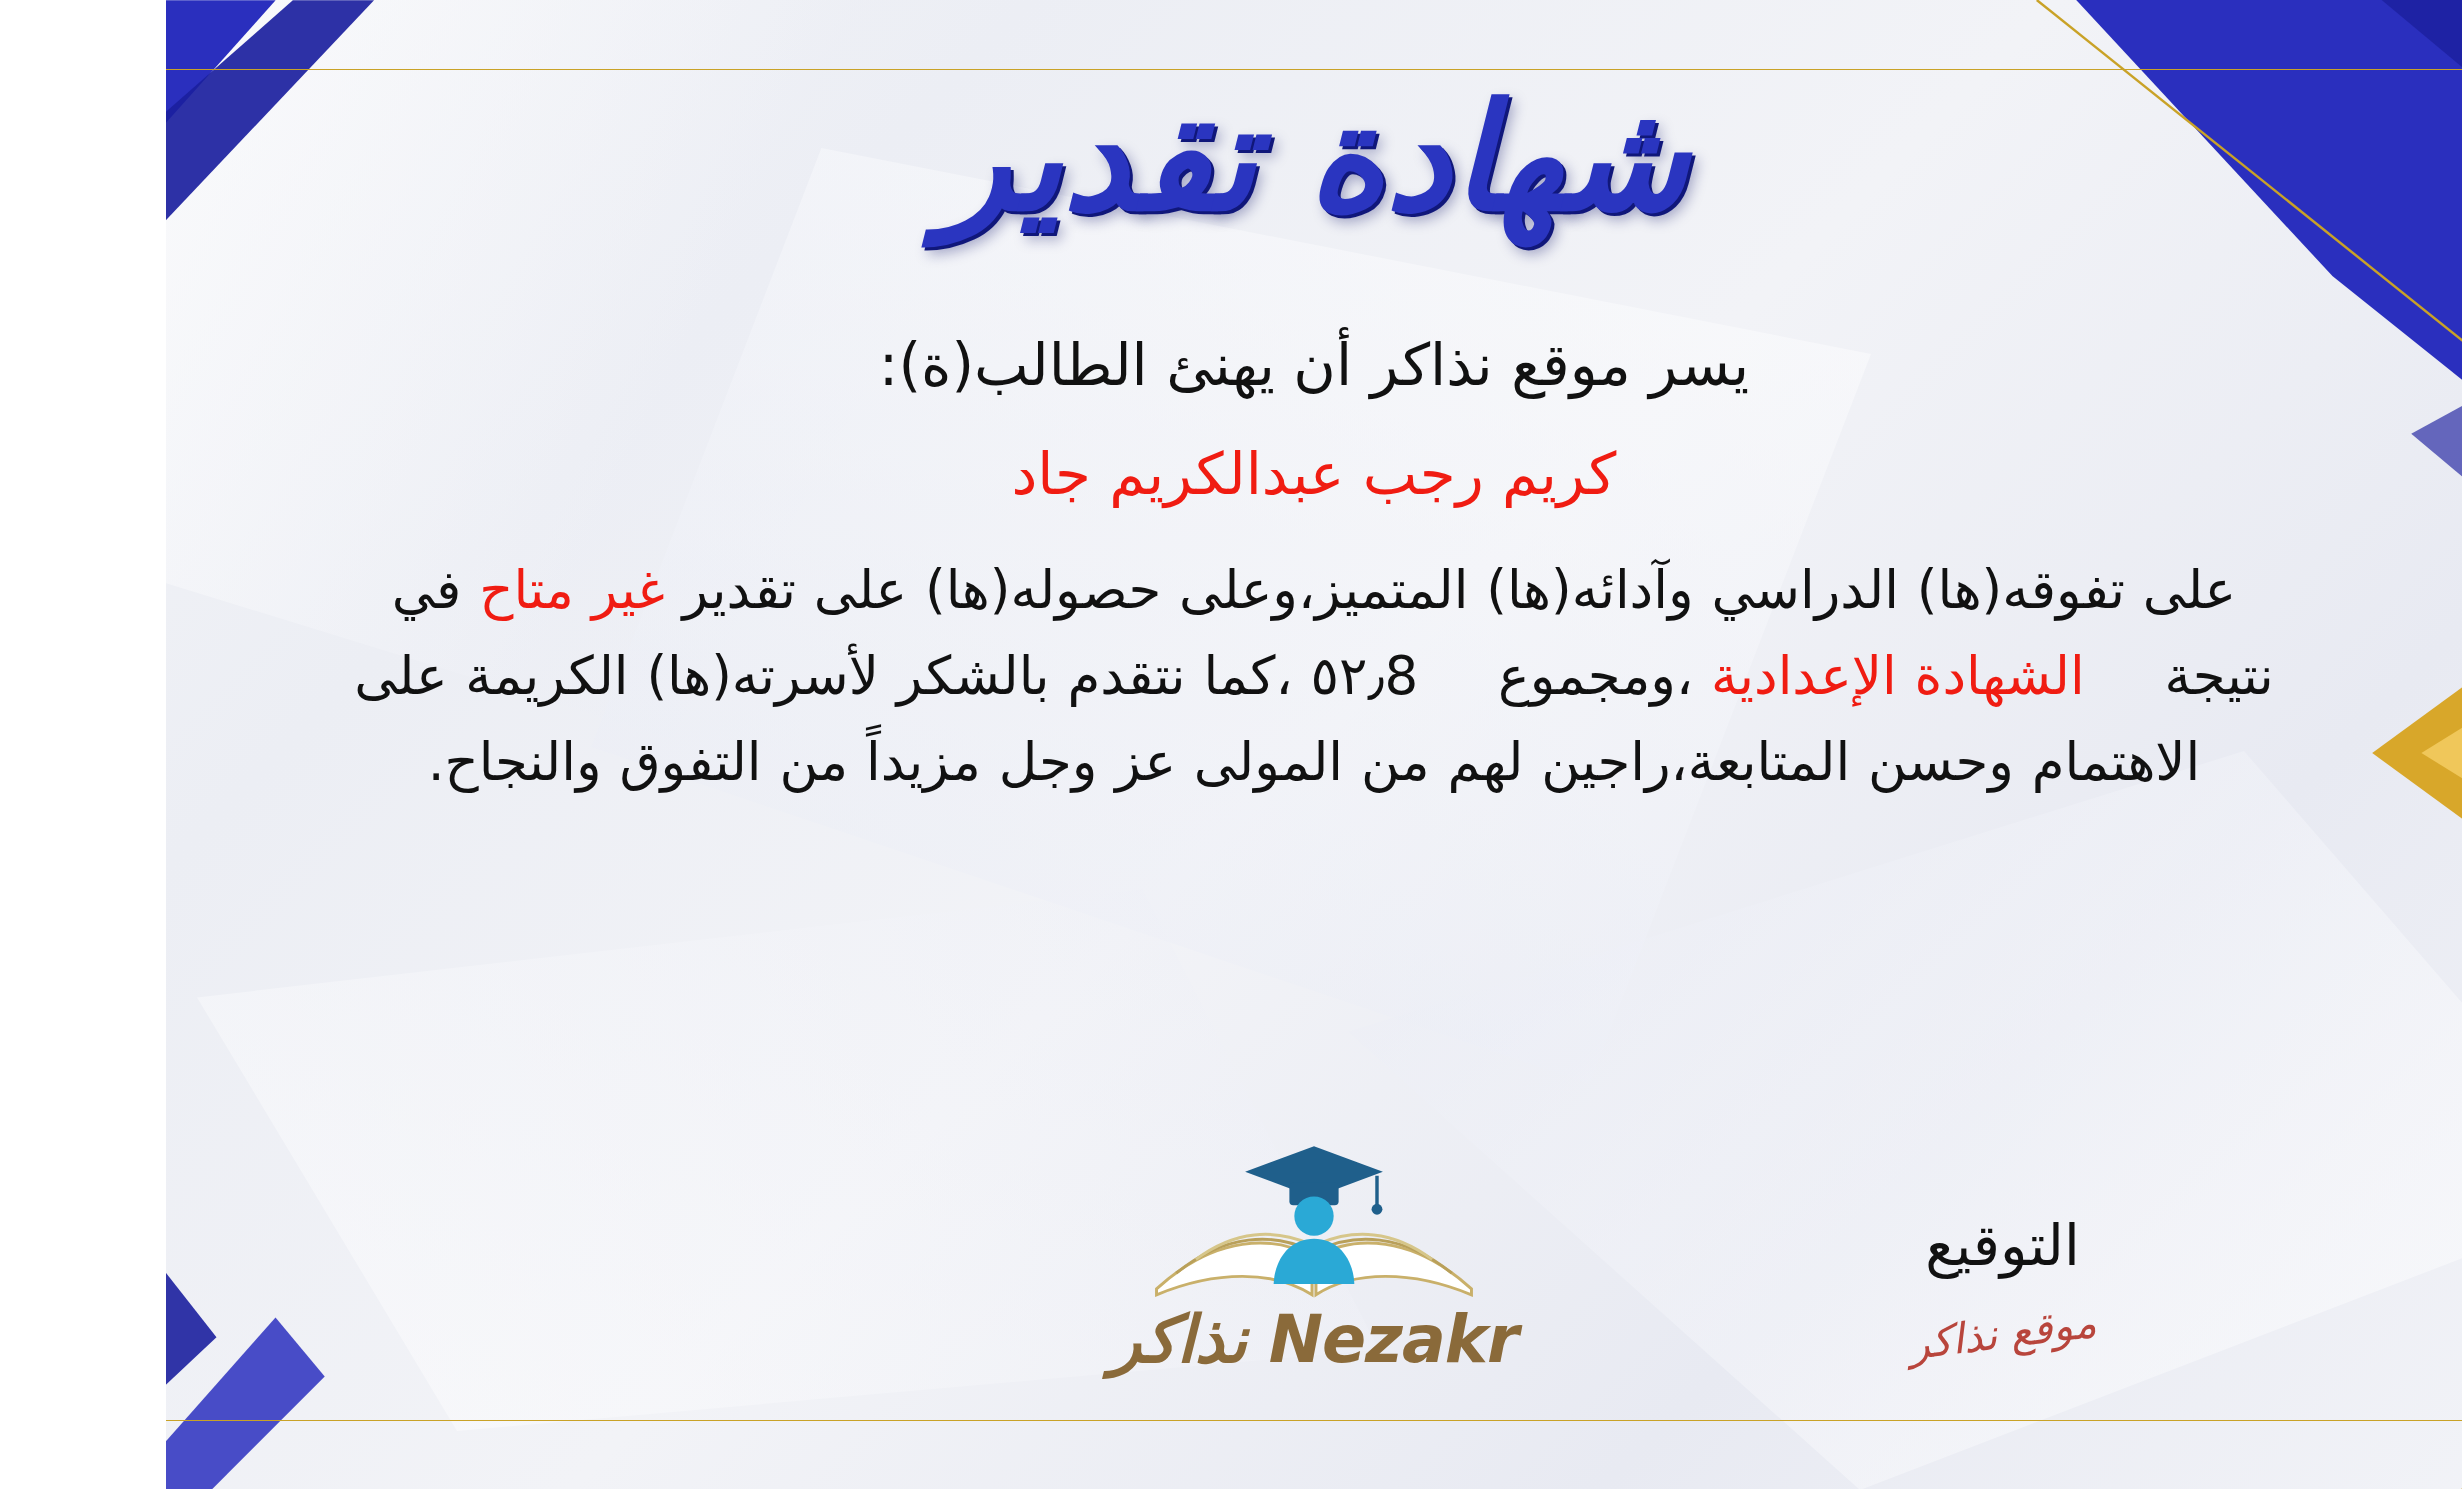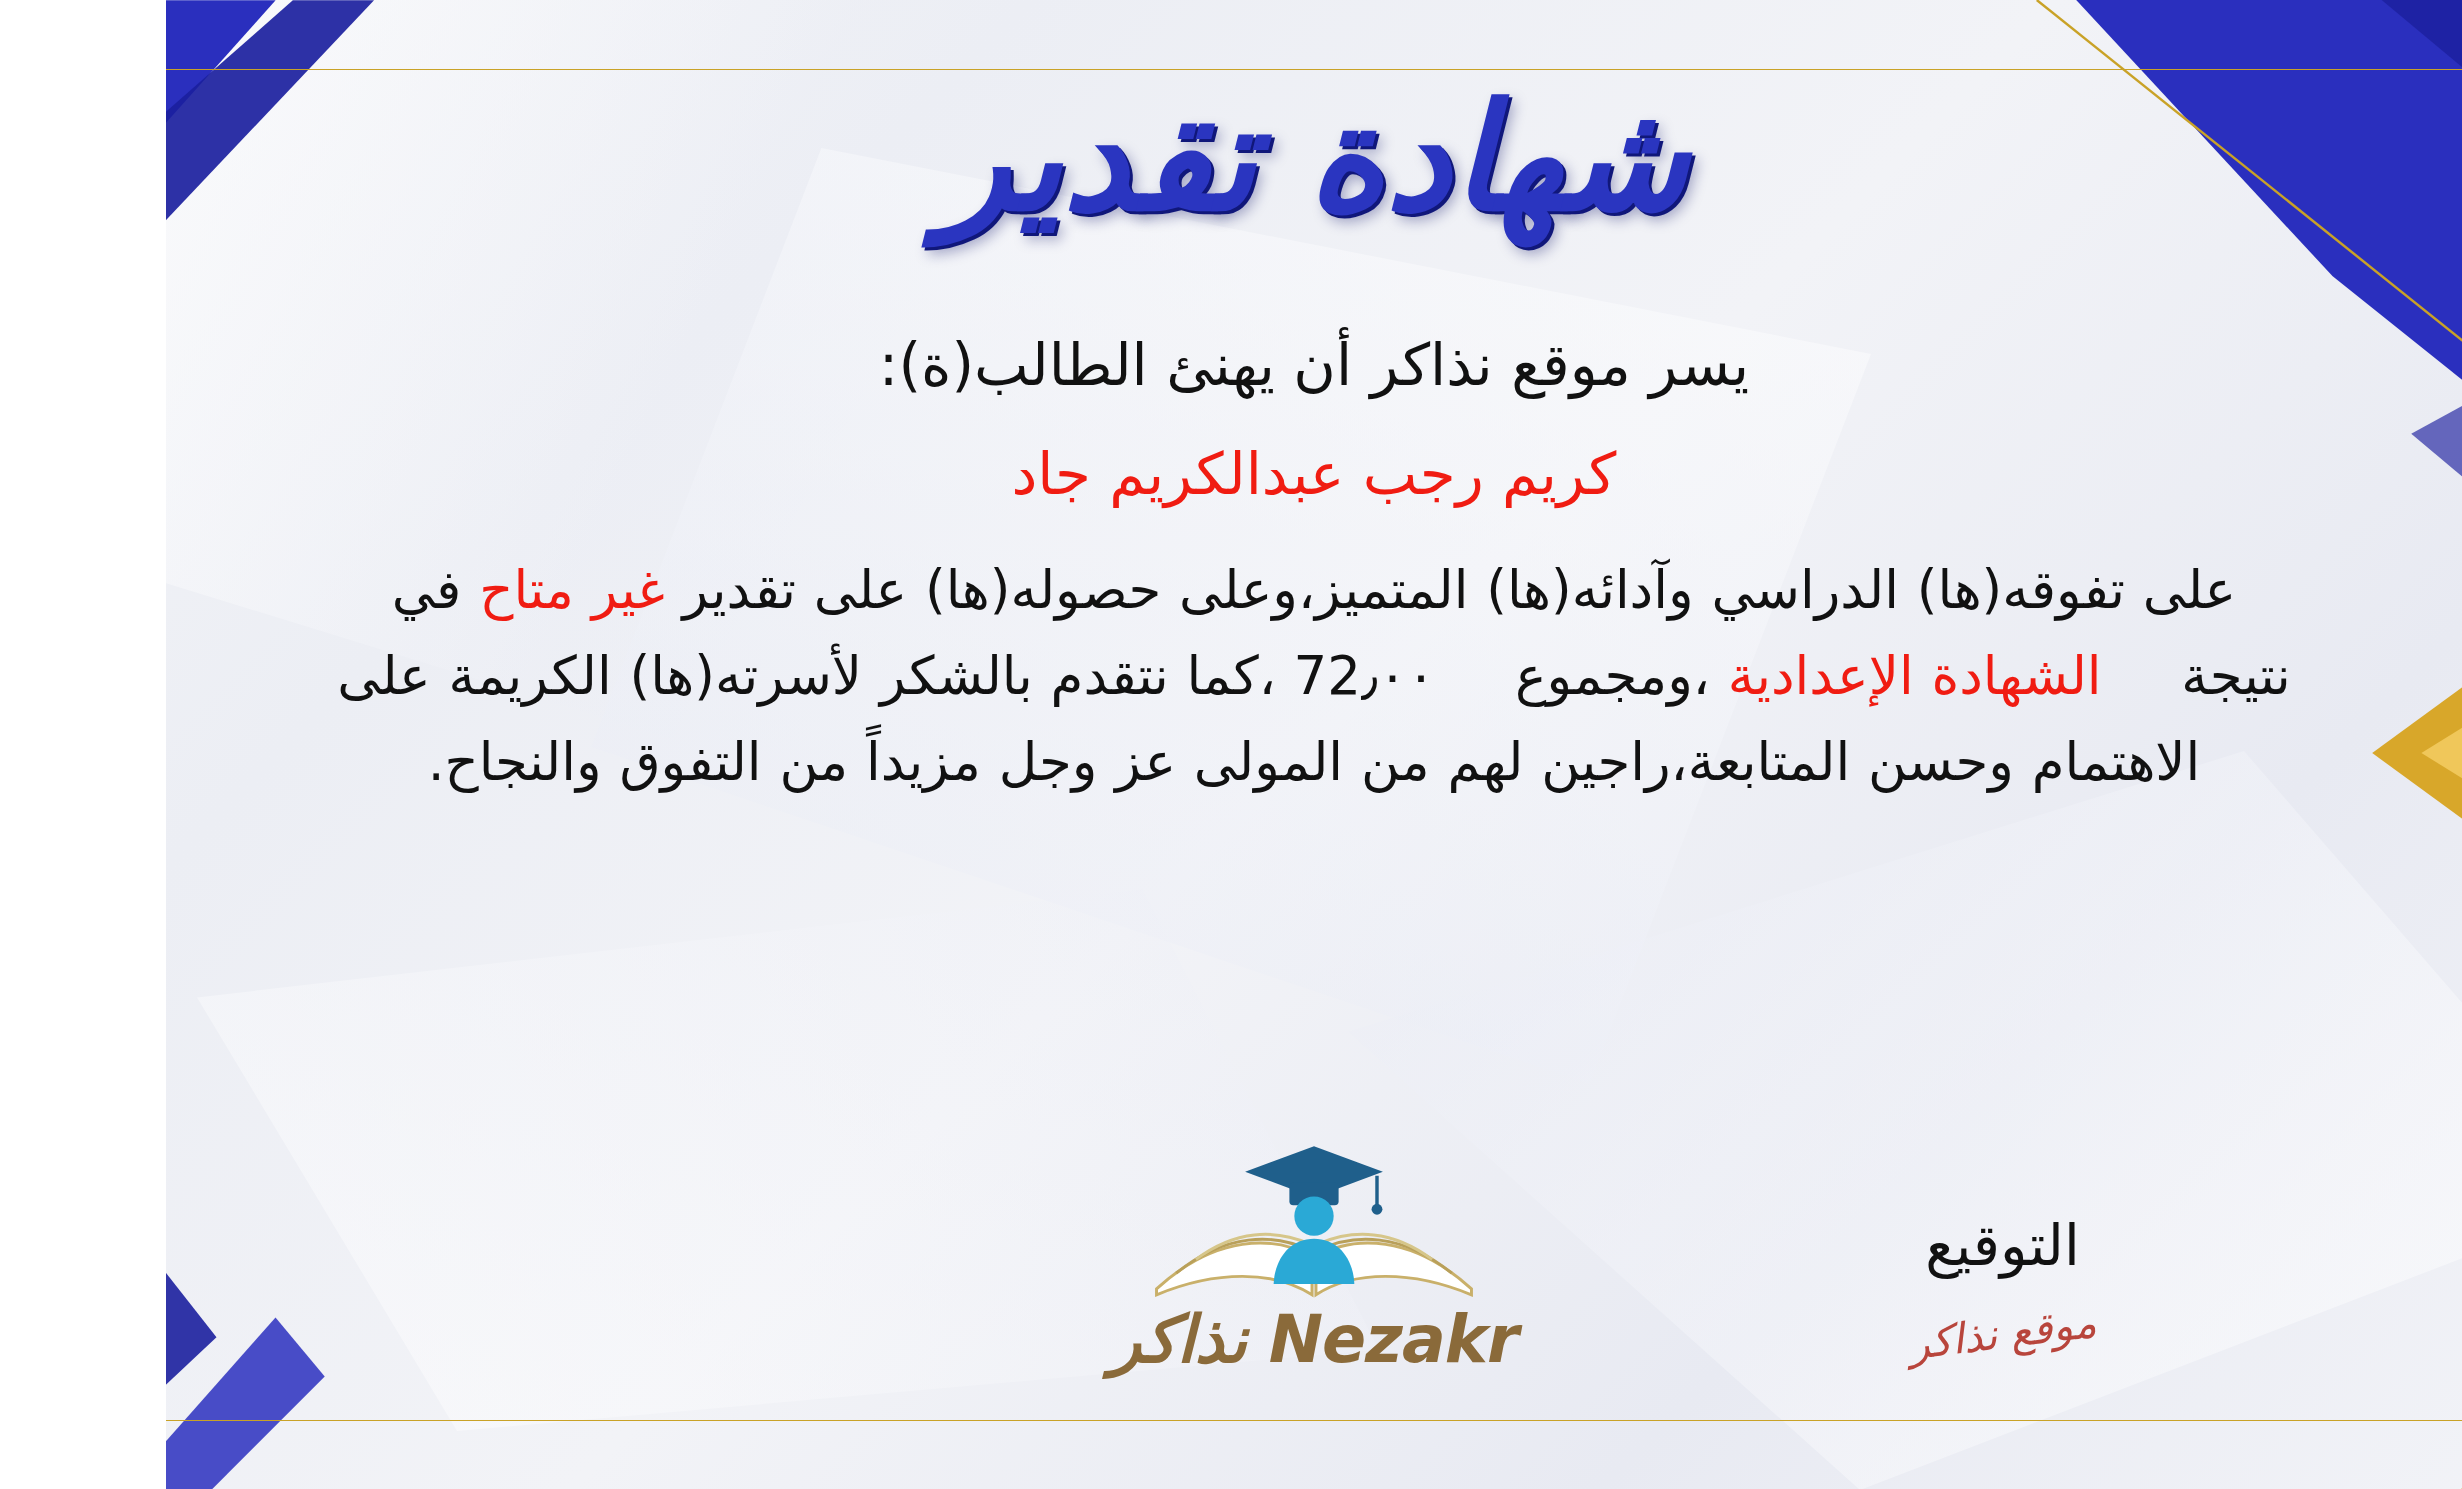--- a/index.html
+++ b/index.html
@@ -255,21 +255,21 @@
       <div class="student-name">كريم رجب عبدالكريم جاد</div>
 
       <div class="paragraph">
         <span>على تفوقه(ها) الدراسي وآدائه(ها) المتميز،وعلى حصوله(ها) على تقدير</span>
         <span class="hl">غير متاح</span>
         <span>في نتيجة</span>
         <span class="gap"></span>
         <span class="hl">الشهادة الإعدادية</span>
         <span>،ومجموع</span>
         <span class="gap"></span>
-        <span>72٫٠٠</span>
+        <span>٥٢٫8</span>
         <span>،كما نتقدم بالشكر لأسرته(ها) الكريمة على الاهتمام وحسن المتابعة،راجين لهم من المولى عز وجل مزيداً من التفوق والنجاح.</span>
       </div>
 
     </div>
 
     <div class="footer">
 
       <div class="signature-col">
         <div class="signature-label">التوقيع</div>
         <div class="signature-script">موقع نذاكر</div>

